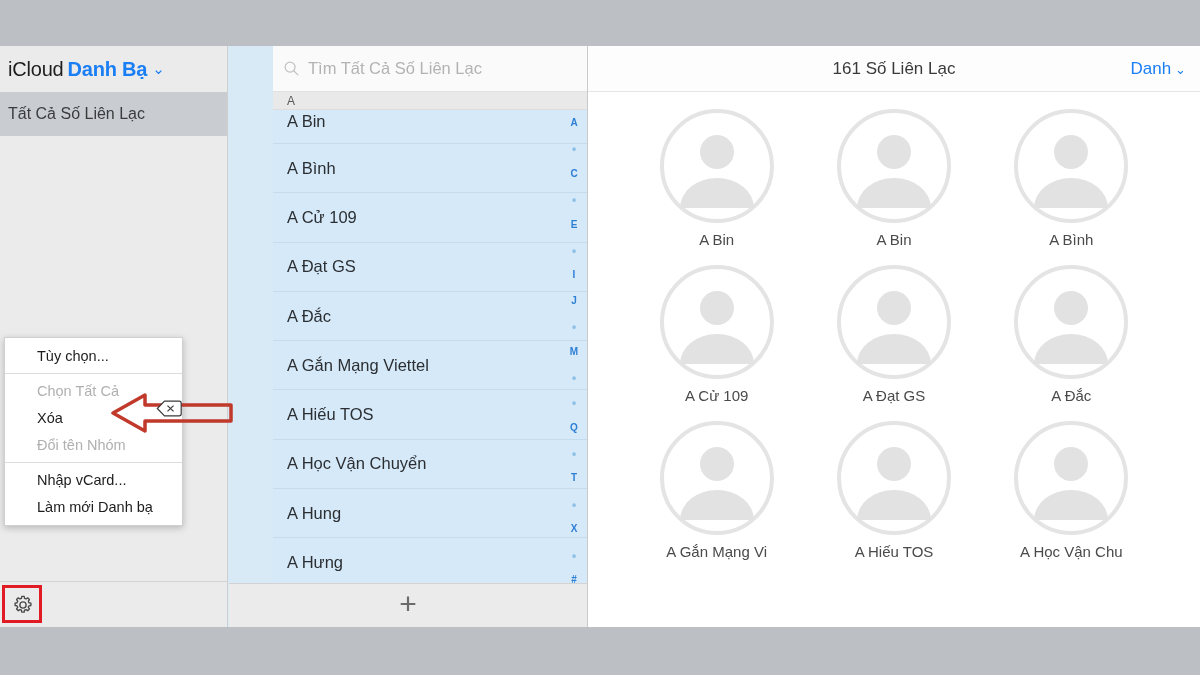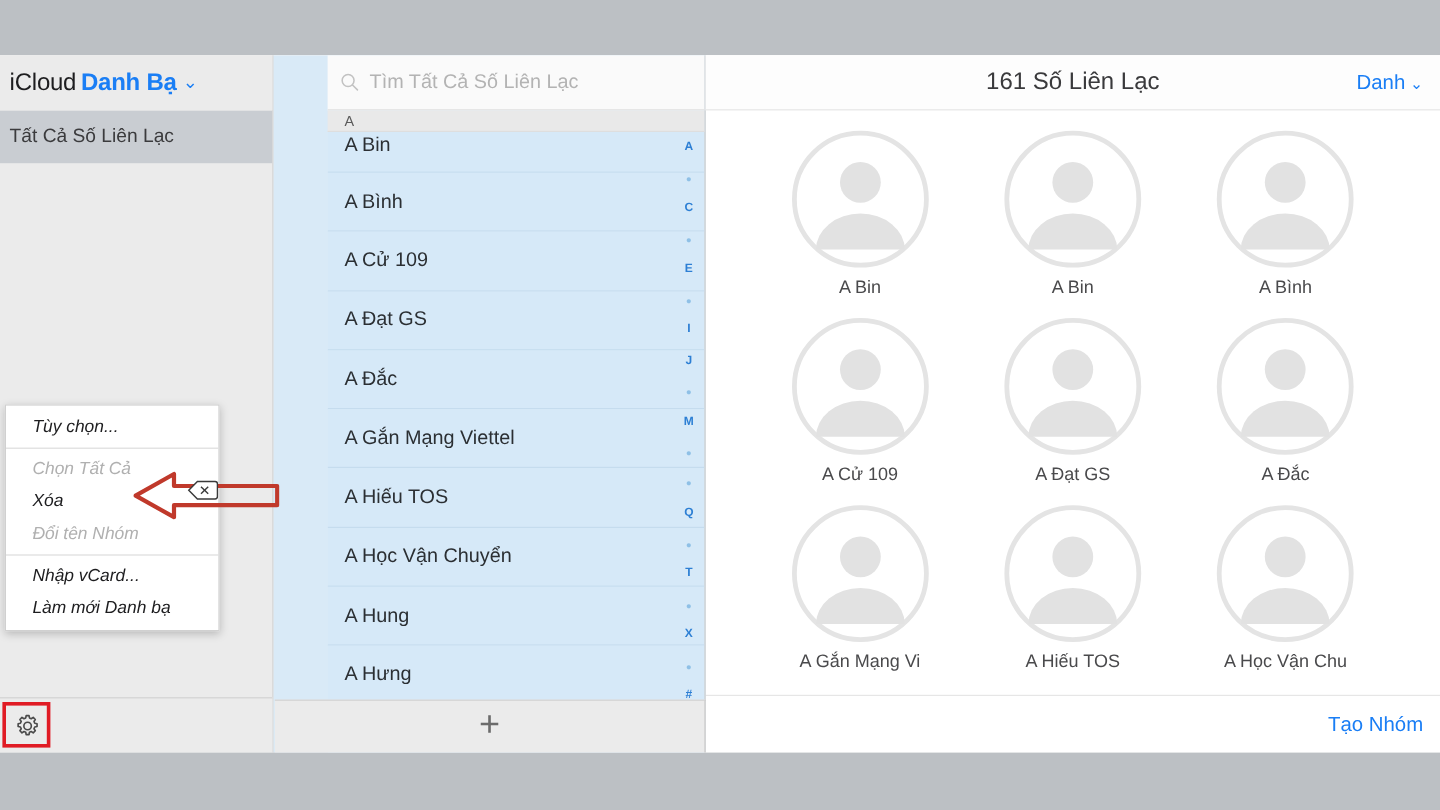--- a/index.html
+++ b/index.html
@@ -58,21 +58,21 @@
 
   
   .ctx-menu {
     position:absolute; left:4px; top:337px; width:179px;
     background:#ffffff; border:1px solid #d0d0d0;
     box-shadow:0 2px 7px rgba(0,0,0,.22);
     z-index:50; padding:4px 0 5px 0;
   }
   .ctx-item {
     height:27px; display:flex; align-items:center;
-    padding-left:22px; font-size:14.5px; color:#1d1d1f; white-space:nowrap;font-style:italic;
+    padding-left:32px; font-size:14.5px; color:#1d1d1f; white-space:nowrap;
   }
   .ctx-item.dim { color:#b0b0b0; }
   .ctx-sep { height:1px; background:#dcdcdc; margin:4px 0 3px 0; }
 
   
   .arrow-anno { position:absolute; left:111px; top:392px; z-index:70; }
 
   
   .listcol {
     width:360px; flex:0 0 360px; height:100%;
@@ -113,21 +113,21 @@
   }
   .alpha span.dot { color:#8fc0e6; font-size:12px; }
 
   
   .detail { flex:1; height:100%; display:flex; flex-direction:column; background:#ffffff; }
   .detail-header {
     height:46px; flex:0 0 46px; display:flex; align-items:center;
     justify-content:center; position:relative; border-bottom:1px solid #e6e6e6;
     background:#fdfdfd;
   }
-  .detail-title { font-size:20px; color:#3a3a3c; }
+  .detail-title { font-size:17px; color:#3a3a3c; }
   .thao {
     position:absolute; right:14px; top:50%; transform:translateY(-50%);
     font-size:17px; color:#1a7ef5; white-space:nowrap;
   }
   .thao .chev2 { font-size:13px; margin-left:4px; }
 
   .grid-wrap { flex:1; overflow:hidden; position:relative; padding-top:16px; }
   .grid {
     display:grid; grid-template-columns:repeat(3,1fr);
     row-gap:16px; padding:0 40px;
@@ -339,23 +339,20 @@
               <circle cx="58" cy="58" r="55" fill="none" stroke="#e4e4e4" stroke-width="4"></circle>
               <circle cx="58" cy="44" r="17" fill="#e2e2e2"></circle>
               <path d="M21 100a37 30 0 0 1 74 0z" fill="#e2e2e2"></path>
             </svg>
             <div class="cell-label">A Học Vận Chu</div>
           </div>
 
         </div>
       </div>
 
-      <div class="detail-footer">
-        <span class="tao-nhom">Tạo Nhóm</span>
-      </div>
     </div>
   </div>
 
   <div style="position:absolute;left:229px;top:583px;width:359px;height:44px;background:#ebebeb;border-top:1px solid #d3d3d3;border-right:1px solid #c9c9c9;display:flex;align-items:center;justify-content:center;z-index:40;">
     <span style="font-size:30px;color:#6b6b6b;font-weight:300;line-height:1;margin-top:-4px;">+</span>
   </div>
 
   <div class="ctx-menu">
     <div class="ctx-item">
         <span>Tùy chọn...</span>

